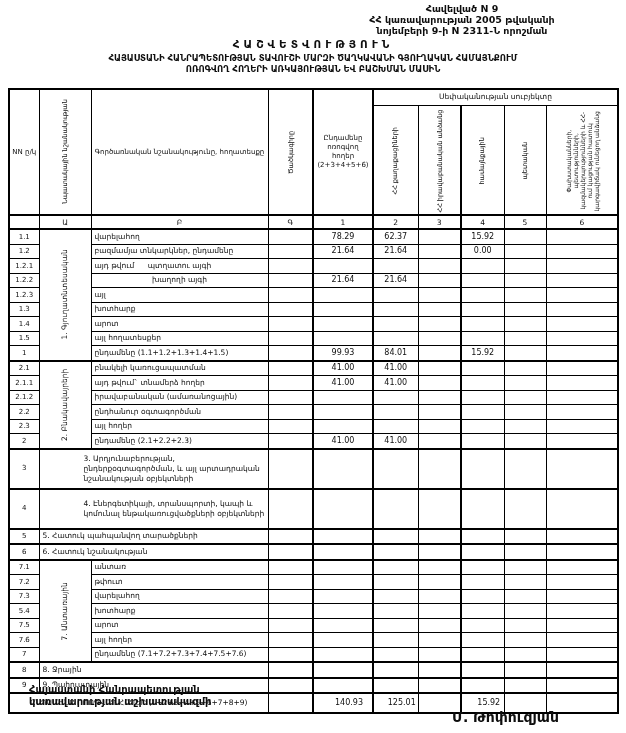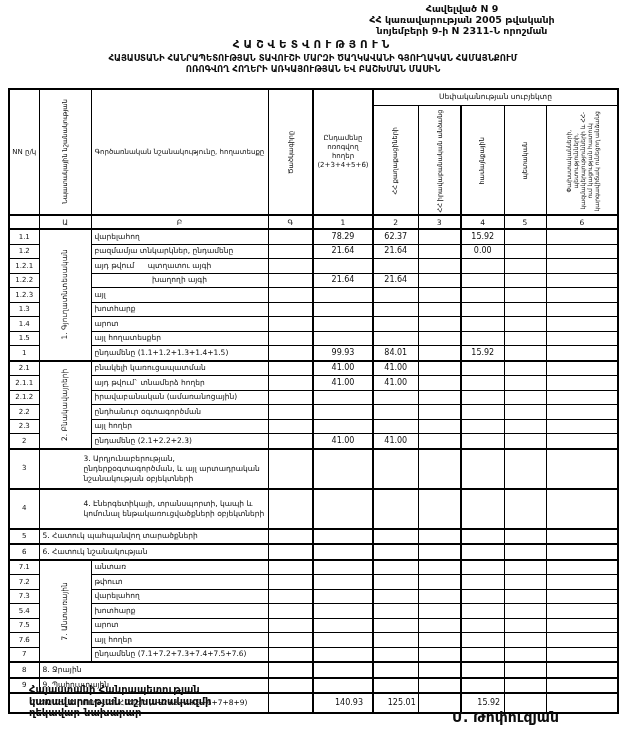--- a/index.html
+++ b/index.html
@@ -438,15 +438,14 @@
         <td class="val bl">15.92</td>
         <td class="val"></td>
         <td class="val"></td>
       </tr>
     </tbody>
 </table>
 
 <div class="footer">
   <div>Հայաստանի Հանրապետության</div>
   <div>կառավարության աշխատակազմի</div>
-  <div>ղեկավար-նախարար</div>
 </div>
 <div class="sig">Մ. Թոփուզյան</div>
 
 </body></html>

